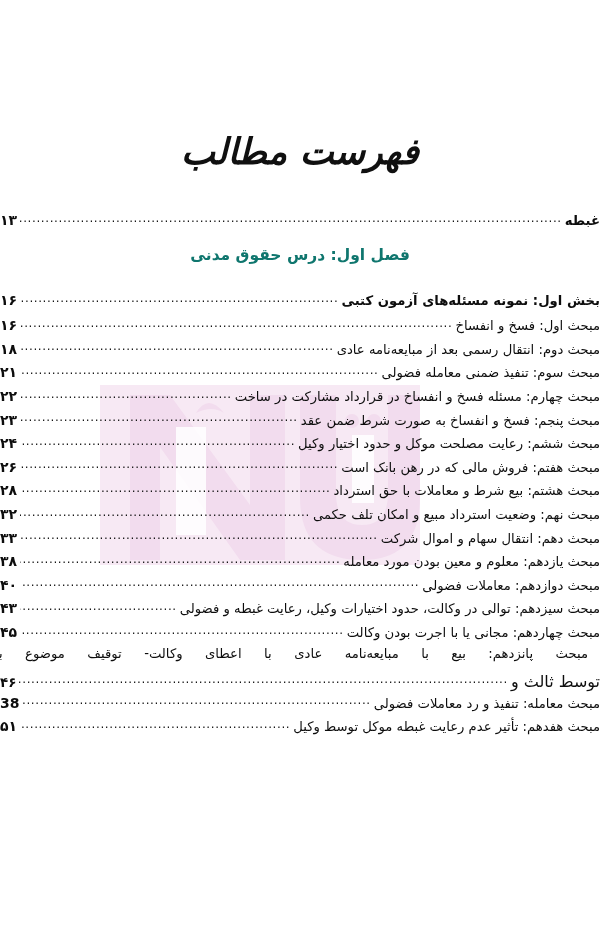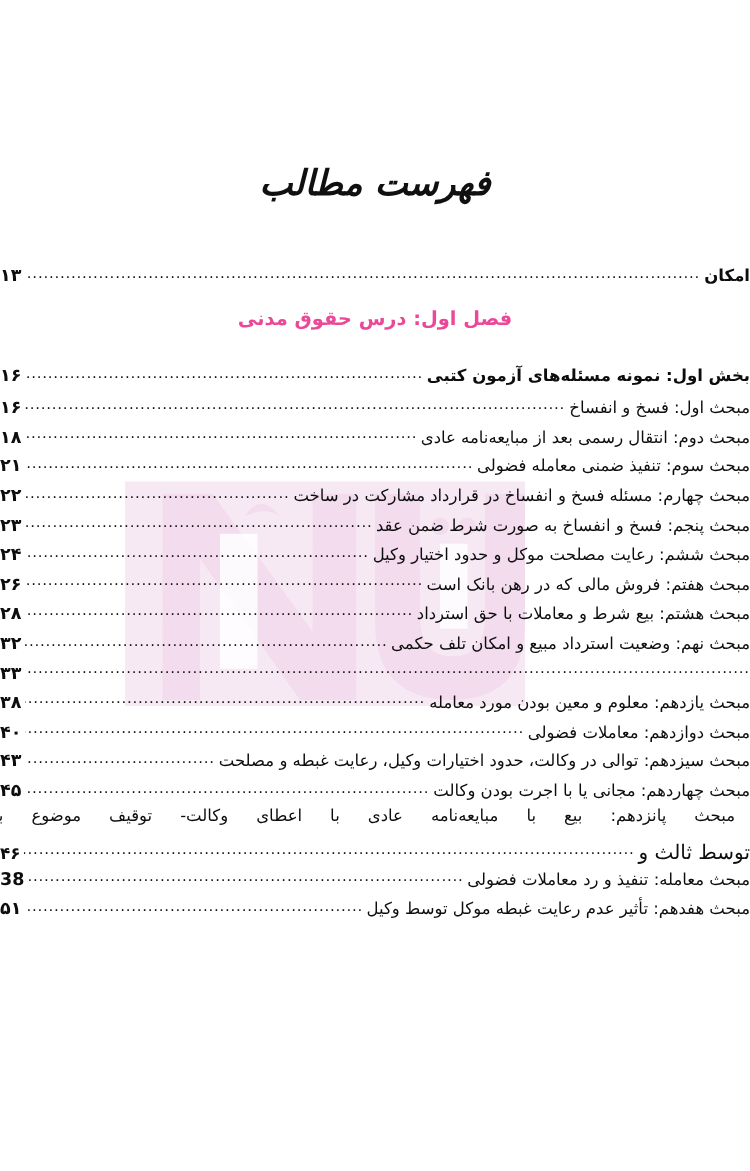--- a/index.html
+++ b/index.html
@@ -38,21 +38,21 @@
   }
 
   
   #toc-title {
     position: absolute;
     top: 133px;
     left: 0;
     right: 0;
     text-align: center;
     font-family: "DejaVu Serif", "Liberation Serif", serif;
-    font-size: 28px;
+    font-size: 36px;
     font-weight: 700;
     font-style: italic;
     letter-spacing: 1px;
     color: #101010;
     line-height: 1;
   }
 
   
   .toc-list {
     position: absolute;
@@ -153,21 +153,21 @@
 
   
   #chapter-heading {
     position: absolute;
     top: 246px;
     left: 0;
     right: 0;
     text-align: center;
     font-size: 15.5px;
     font-weight: 700;
-    color: #ec4899;
+    color: #0f766e;
   }
 
   
   .r { position: absolute; right: 0; left: 0; }
 </style>
 </head>
 <body>
 
 <div id="watermark">
   <svg width="600" height="180" viewBox="0 0 600 180" xmlns="http://www.w3.org/2000/svg" aria-hidden="true">
@@ -185,21 +185,21 @@
     </g>
   </svg>
 </div>
 
 <div id="page">
 
   <div id="toc-title">فهرست مطالب</div>
 
   <div class="toc-list r" style="top:212px;">
     <div class="toc-row bold">
-      <span class="label">امکان</span>
+      <span class="label">غبطه</span>
       <span class="leader"></span>
       <span class="page">۱۳</span>
     </div>
   </div>
 
   <div id="chapter-heading">فصل اول: درس حقوق مدنی</div>
 
   <div class="toc-list r" style="top:292px;">
     <div class="toc-row bold">
       <span class="label">بخش اول: نمونه مسئله‌های آزمون کتبی</span>
@@ -248,35 +248,36 @@
         <span class="label">مبحث هشتم: بیع شرط و معاملات با حق استرداد</span>
         <span class="leader"></span>
         <span class="page">۲۸</span>
       </div>
       <div class="toc-row" style="position: absolute; right: 0px; left: 0px; top: 188.8px;">
         <span class="label">مبحث نهم: وضعیت استرداد مبیع و امکان تلف حکمی</span>
         <span class="leader"></span>
         <span class="page">۳۲</span>
       </div>
       <div class="toc-row" style="position: absolute; right: 0px; left: 0px; top: 212.4px;">
+        <span class="label">مبحث دهم: انتقال سهام و اموال شرکت</span>
         <span class="leader"></span>
         <span class="page">۳۳</span>
       </div>
       <div class="toc-row" style="position: absolute; right: 0px; left: 0px; top: 236px;">
         <span class="label">مبحث یازدهم: معلوم و معین بودن مورد معامله</span>
         <span class="leader"></span>
         <span class="page">۳۸</span>
       </div>
       <div class="toc-row" style="position: absolute; right: 0px; left: 0px; top: 259.6px;">
         <span class="label">مبحث دوازدهم: معاملات فضولی</span>
         <span class="leader"></span>
         <span class="page">۴۰</span>
       </div>
       <div class="toc-row" style="position: absolute; right: 0px; left: 0px; top: 283.2px;">
-        <span class="label">مبحث سیزدهم: توالی در وکالت، حدود اختیارات وکیل، رعایت غبطه و مصلحت</span>
+        <span class="label">مبحث سیزدهم: توالی در وکالت، حدود اختیارات وکیل، رعایت غبطه و فضولی</span>
         <span class="leader"></span>
         <span class="page">۴۳</span>
       </div>
       <div class="toc-row" style="position: absolute; right: 0px; left: 0px; top: 306.8px;">
         <span class="label">مبحث چهاردهم: مجانی یا با اجرت بودن وکالت</span>
         <span class="leader"></span>
         <span class="page">۴۵</span>
       </div>
       <div class="toc-row wrap" style="position: absolute; right: 12px; left: 0px; top: 330.4px;"><span class="label">مبحث پانزدهم: بیع با مبایعه‌نامه عادی با اعطای وکالت- توقیف موضوع بیع</span></div>
       <div class="wrap-second" style="position: absolute; right: 0px; left: 0px; top: 354px;">

